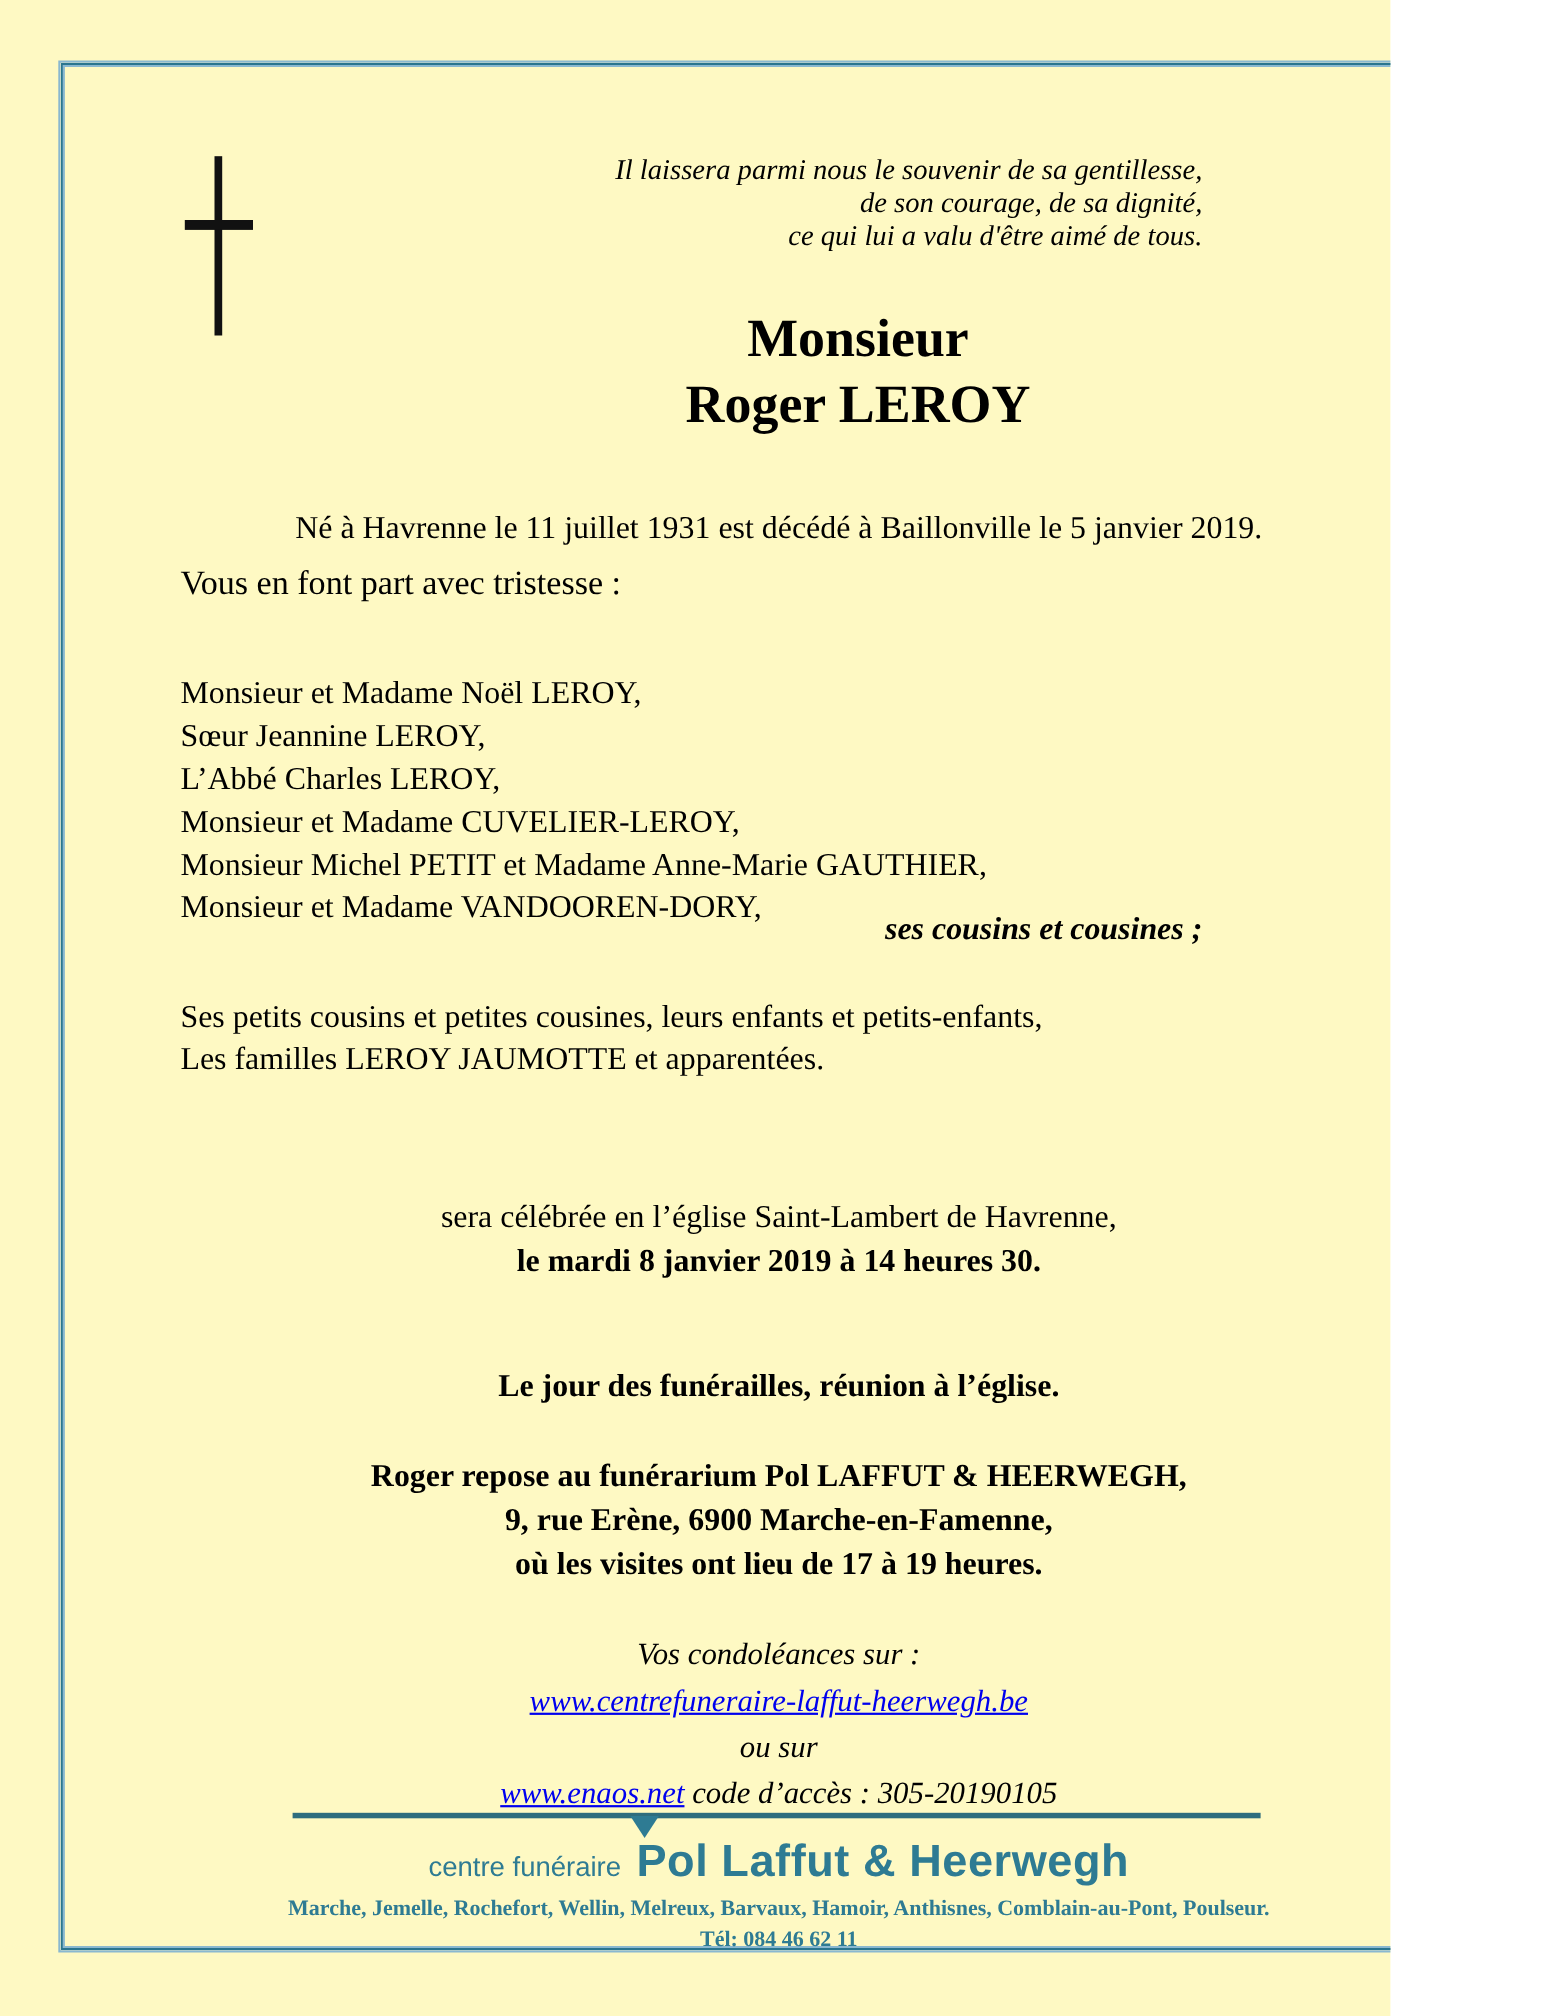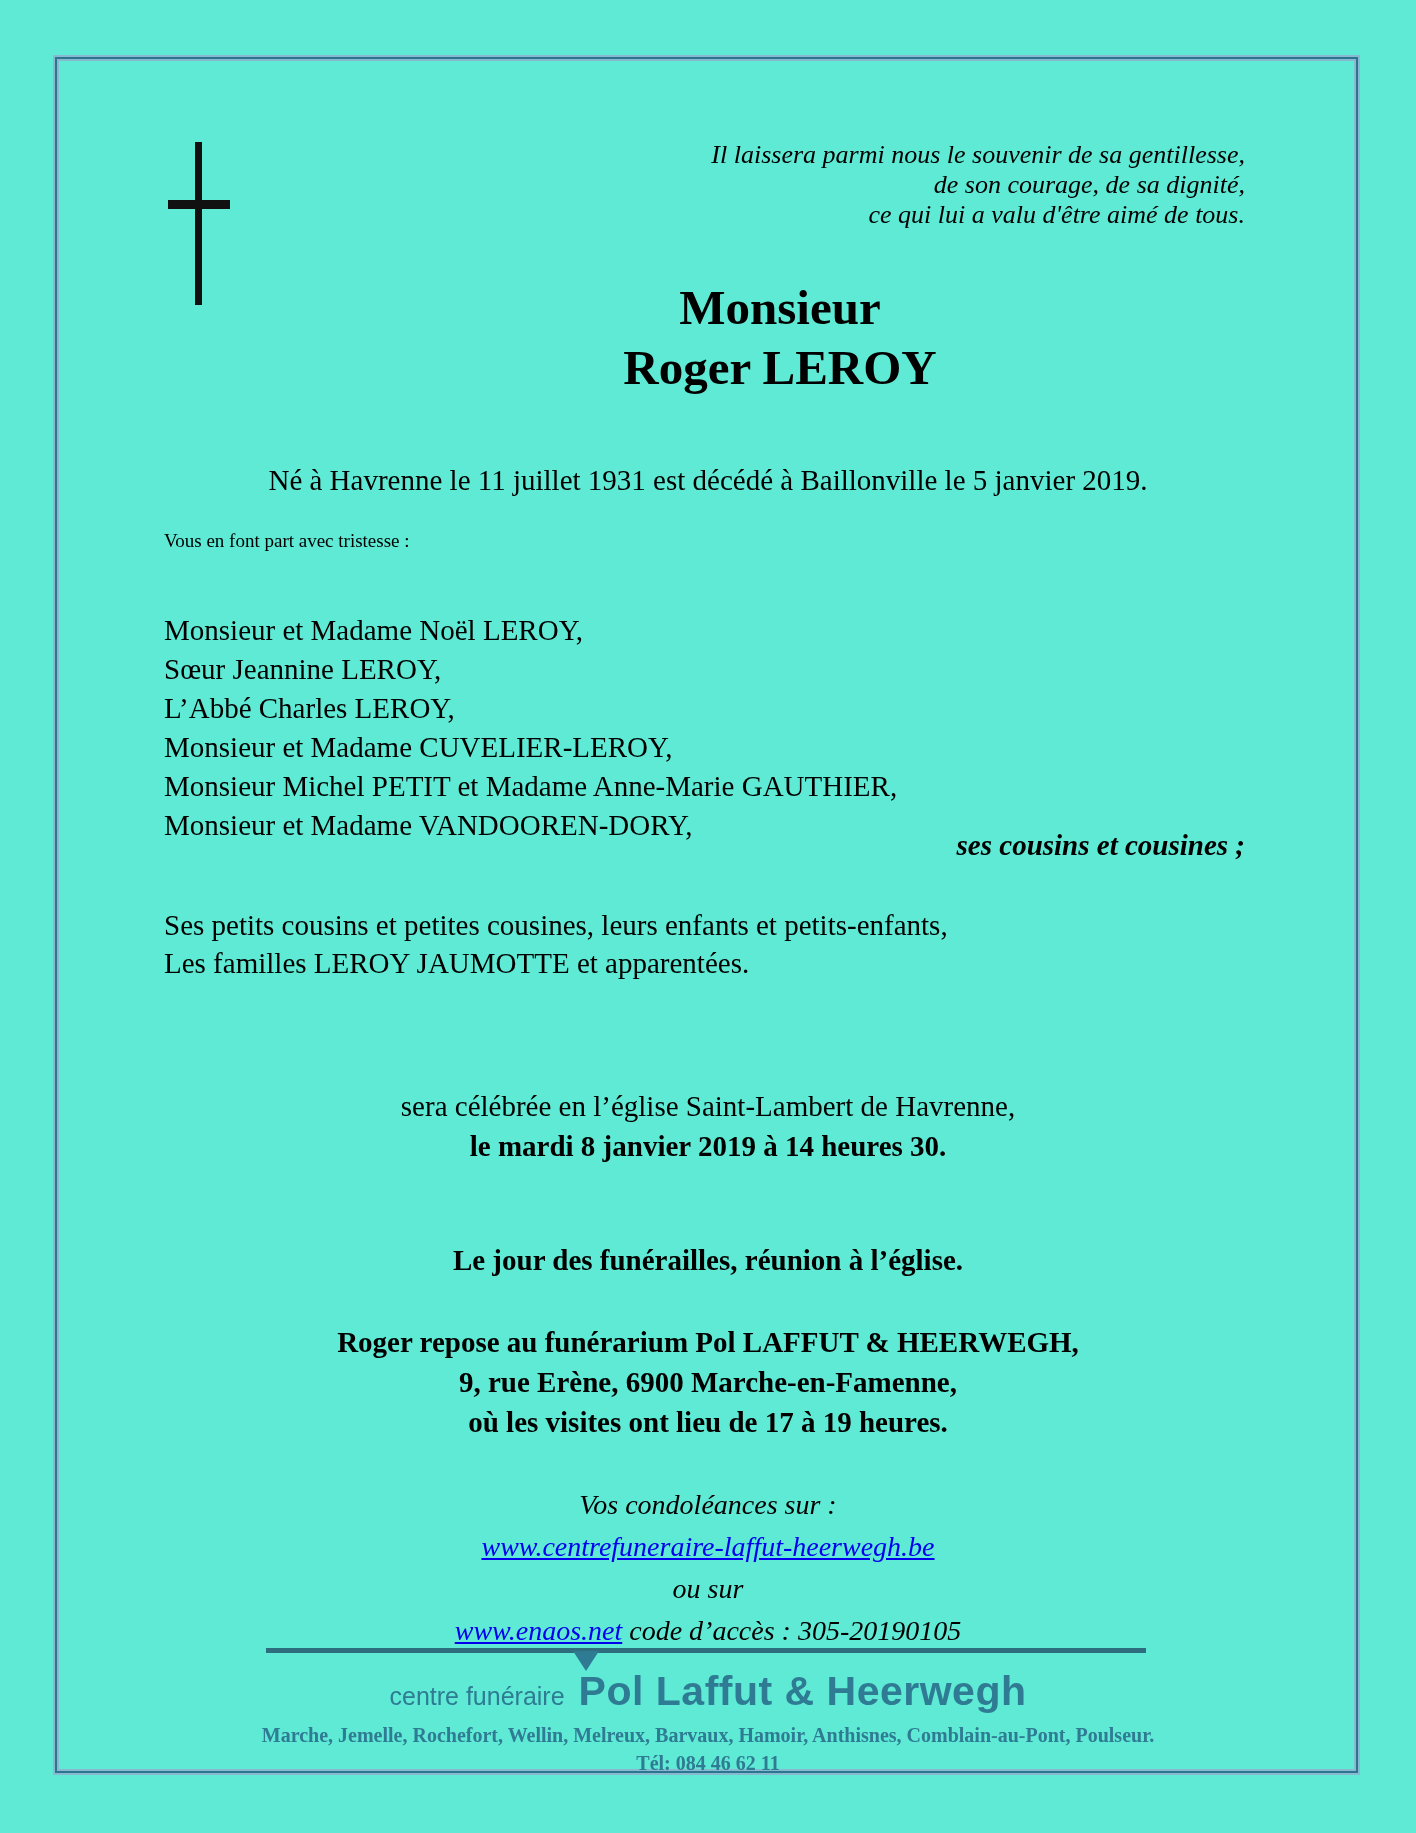--- a/index.html
+++ b/index.html
@@ -1,20 +1,20 @@
 <!DOCTYPE html>
 <html><head>
 <meta charset="utf-8">
 <style>
   html, body { margin: 0; padding: 0; background: #ffffff; }
   .page {
     position: relative;
-    width: 1416px;
+    width: 1264px;
     height: 1833px;
-    background: #5eead4;
+    background: #fef9c3;
     font-family: "Liberation Serif", "DejaVu Serif", serif;
     color: #000000;
     overflow: hidden;
   }
   
   .frame {
     position: absolute;
     left: 53px; top: 55px;
     width: 1307px; height: 1720px;
     box-sizing: border-box;
@@ -34,21 +34,21 @@
   
   .title {
     position: absolute; top: 278px; left: 230px; width: 1100px;
     text-align: center; font-weight: bold;
     font-size: 49px; line-height: 60px;
   }
   .birth {
     position: absolute; top: 464px; left: 164px; width: 1088px;
     text-align: center; font-size: 29px;
   }
-  .intro { position: absolute; top: 530px; left: 164px; font-size: 19px; }
+  .intro { position: absolute; top: 512px; left: 164px; font-size: 31px; }
   .family { position: absolute; top: 611px; left: 164px; font-size: 29px; line-height: 39px; }
   .cousins {
     position: absolute; top: 829px; right: 171px;
     font-size: 29px; font-weight: bold; font-style: italic;
   }
   .others { position: absolute; top: 906px; left: 164px; font-size: 29px; line-height: 38px; }
   .ceremony {
     position: absolute; top: 1086px; left: 164px; width: 1088px;
     text-align: center; font-size: 29px; line-height: 40px;
   }

